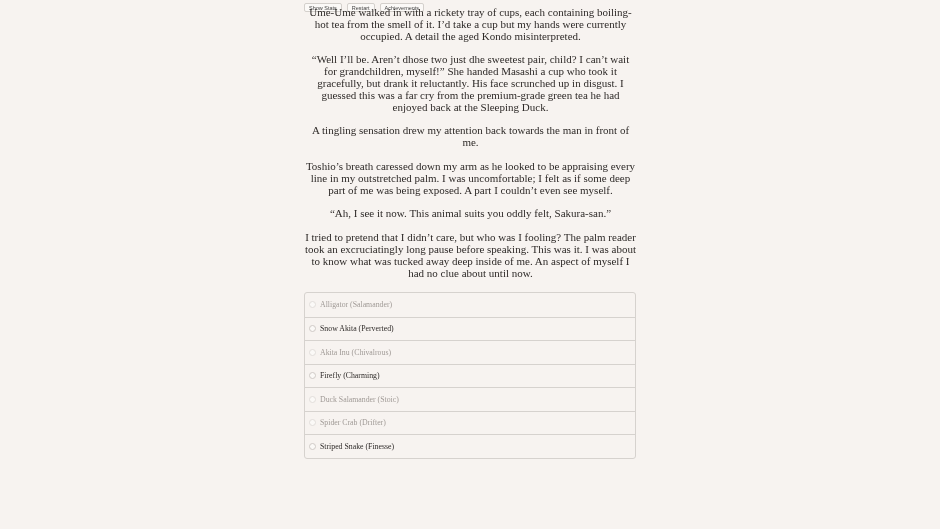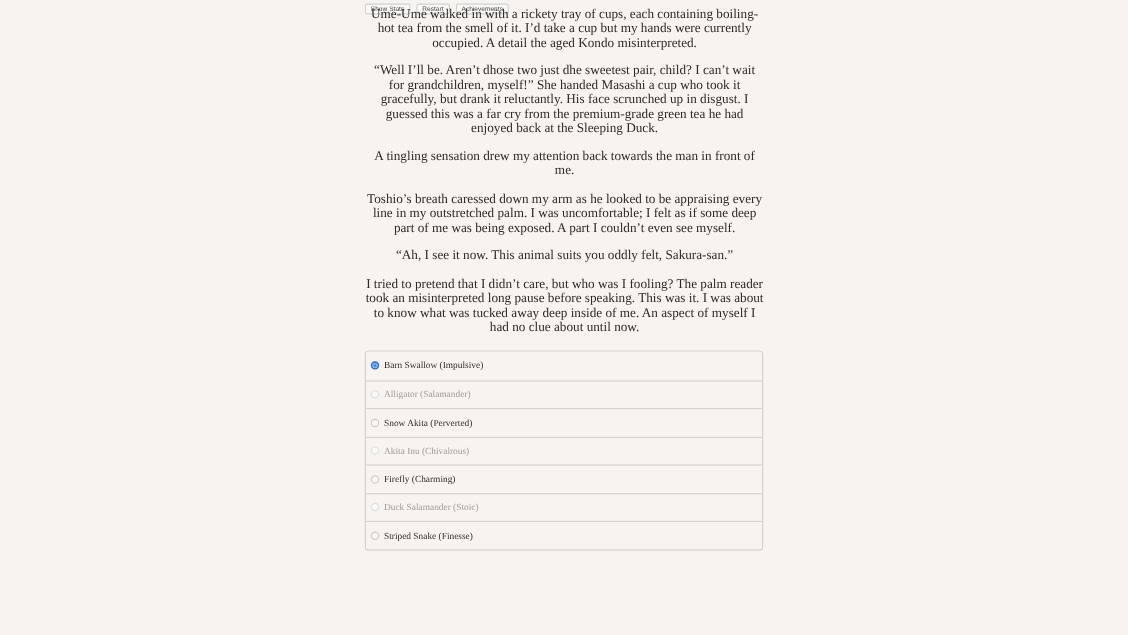--- a/index.html
+++ b/index.html
@@ -107,47 +107,47 @@
     <div class="tb-btn">Restart</div>
     <div class="tb-btn">Achievements</div>
   </div>
 
   <div class="passage">
     <p>Ume-Ume walked in with a rickety tray of cups, each containing boiling-hot tea from the smell of it. I’d take a cup but my hands were currently occupied. A detail the aged Kondo misinterpreted.</p>
     <p>“Well I’ll be. Aren’t dhose two just dhe sweetest pair, child? I can’t wait for grandchildren, myself!” She handed Masashi a cup who took it gracefully, but drank it reluctantly. His face scrunched up in disgust. I guessed this was a far cry from the premium-grade green tea he had enjoyed back at the Sleeping Duck.</p>
     <p>A tingling sensation drew my attention back towards the man in front of me.</p>
     <p>Toshio’s breath caressed down my arm as he looked to be appraising every line in my outstretched palm. I was uncomfortable; I felt as if some deep part of me was being exposed. A part I couldn’t even see myself.</p>
     <p>“Ah, I see it now. This animal suits you oddly felt, Sakura-san.”</p>
-    <p>I tried to pretend that I didn’t care, but who was I fooling? The palm reader took an misinterpreted long pause before speaking. This was it. I was about to know what was tucked away deep inside of me. An aspect of myself I had no clue about until now.</p>
+    <p>I tried to pretend that I didn’t care, but who was I fooling? The palm reader took an excruciatingly long pause before speaking. This was it. I was about to know what was tucked away deep inside of me. An aspect of myself I had no clue about until now.</p>
   </div>
 
   <div class="choices">
-    <label class="choice enabled">
-      <span class="radio checked"></span>
-      <span>Barn Swallow (Impulsive)</span>
-    </label>
     <label class="choice disabled">
       <span class="radio"></span>
       <span>Alligator (Salamander)</span>
     </label>
     <label class="choice enabled">
       <span class="radio"></span>
       <span>Snow Akita (Perverted)</span>
     </label>
     <label class="choice disabled">
       <span class="radio"></span>
       <span>Akita Inu (Chivalrous)</span>
     </label>
     <label class="choice enabled">
       <span class="radio"></span>
       <span>Firefly (Charming)</span>
     </label>
     <label class="choice disabled">
       <span class="radio"></span>
       <span>Duck Salamander (Stoic)</span>
     </label>
+    <label class="choice disabled">
+      <span class="radio"></span>
+      <span>Spider Crab (Drifter)</span>
+    </label>
     <label class="choice enabled">
       <span class="radio"></span>
       <span>Striped Snake (Finesse)</span>
     </label>
   </div>
 
 </div>
 
 </body></html>

